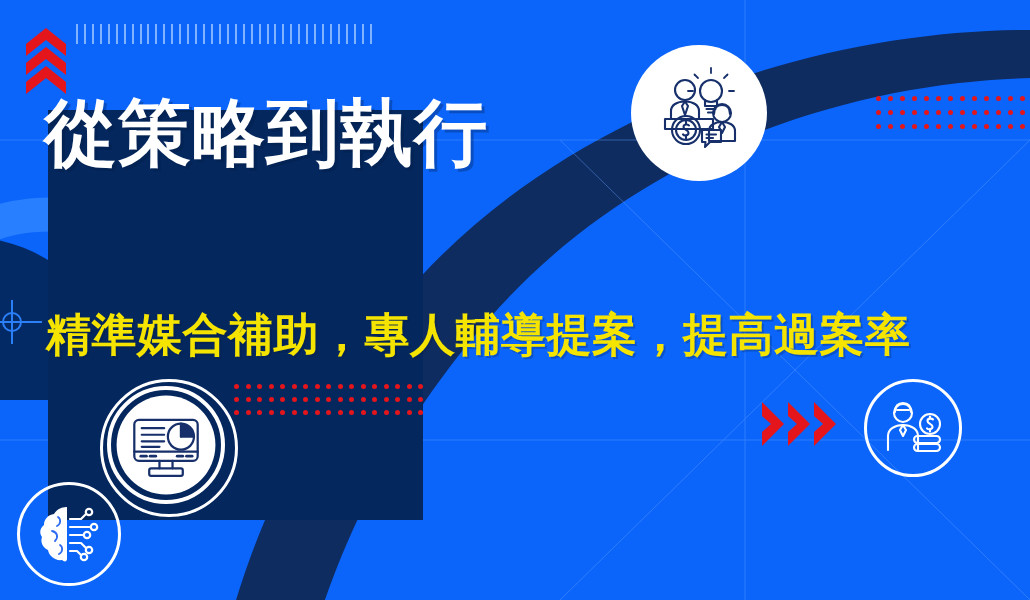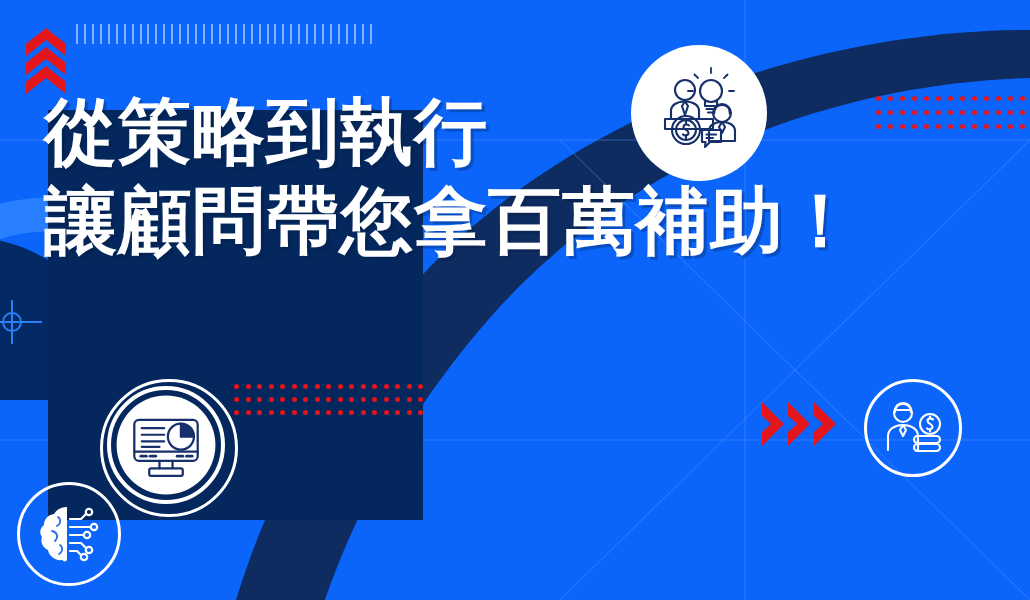--- a/index.html
+++ b/index.html
@@ -30,21 +30,20 @@
   }
   .hl-line{
     display:block;
     color:#ffffff;
     font-size:73px;
     font-weight:700;
     letter-spacing:1px;
     text-shadow:3px 3px 0 rgba(2,25,64,.30);
     white-space:nowrap;
     margin:0;
-    font-family:Liberation Serif, serif;
   }
   .hl-line.l2{margin-top:16px;}
 
   .subhead{
     position:absolute;
     left:46px; top:305px;
     z-index:40;
     color:#F5E400;
     font-size:45px;
     font-weight:700;
@@ -423,18 +422,18 @@
       <line x1="49" y1="18.5" x2="49" y2="20.5"></line>
       <line x1="49" y1="31.5" x2="49" y2="33.5"></line>
 
       <rect x="33" y="38" width="26" height="7" rx="3.5"></rect>
       <rect x="33" y="46" width="26" height="7" rx="3.5"></rect>
     </svg>
   </div>
 
   <div class="headline">
     <span class="hl-line l1">從策略到執行</span>
-    <span class="hl-line l2">讓顧問帶您拿百萬補助！</span>
-  </div>
-
+  </div>
+
+  <div class="subhead">精準媒合補助，專人輔導提案，提高過案率</div>
 
 
 </div>
 
 </body></html>

